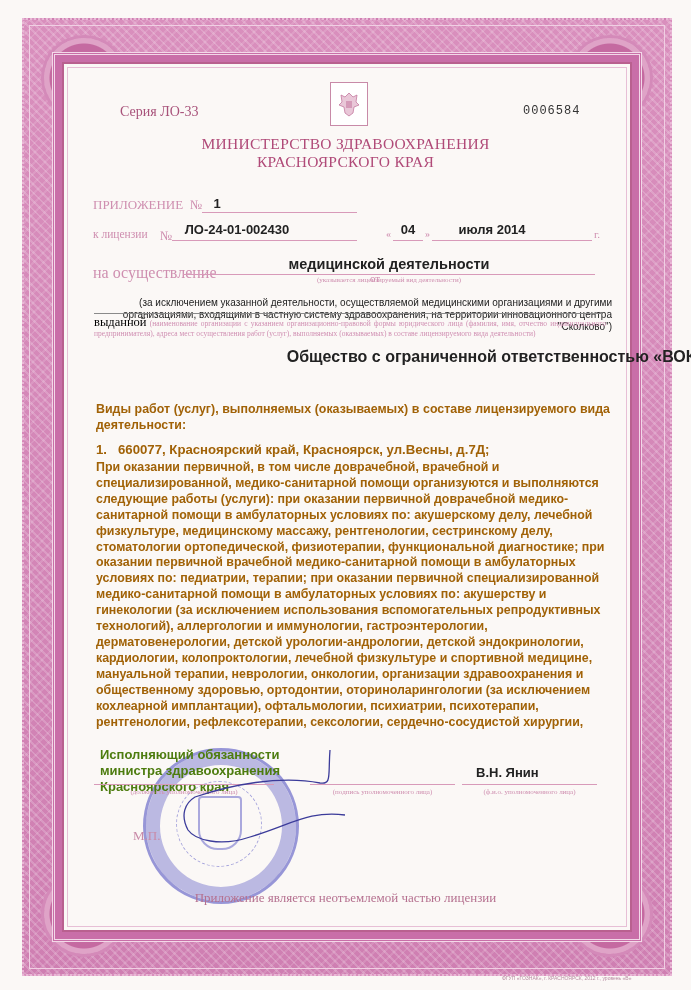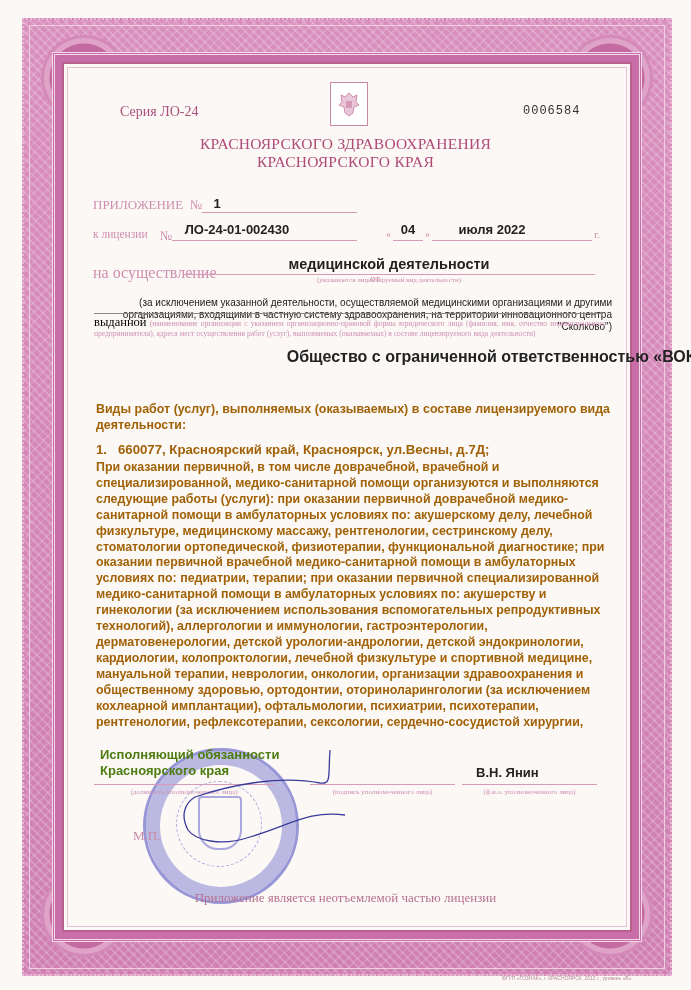--- a/index.html
+++ b/index.html
@@ -101,31 +101,31 @@
 
 <div class="frame-outer">
   <div class="rosette tl"></div>
   <div class="rosette tr"></div>
   <div class="rosette bl"></div>
   <div class="rosette br"></div>
 </div>
 <div class="frame-mid"></div>
 <div class="frame-inner"></div>
 
-<div class="abs serif series">Серия ЛО-24</div>
+<div class="abs serif series">Серия ЛО-33</div>
 <div class="abs emblem">
   <svg width="26" height="30" viewBox="0 0 26 30">
     <path d="M13 4 L9 8 L5 6 L6 13 L3 16 L8 18 L9 24 L13 27 L17 24 L18 18 L23 16 L20 13 L21 6 L17 8 Z" fill="#e9c7d8" stroke="#c47aa0" stroke-width="0.8"></path>
     <rect x="10" y="12" width="6" height="7" fill="#d59ab8"></rect>
   </svg>
 </div>
 <div class="abs number">0006584</div>
 
 <div class="abs serif ministry">
-  <div>КРАСНОЯРСКОГО ЗДРАВООХРАНЕНИЯ</div>
+  <div>МИНИСТЕРСТВО ЗДРАВООХРАНЕНИЯ</div>
   <div>КРАСНОЯРСКОГО КРАЯ</div>
 </div>
 
 <div class="abs serif lbl" style="left:93px; top:197px;">ПРИЛОЖЕНИЕ</div>
 <div class="abs serif lbl" style="left:190px; top:197px;">№</div>
 <div class="abs uline" style="left:202px; top:196px; width:155px; height:16px;">
   <div class="val" style="width:30px;">1</div>
 </div>
 
 <div class="abs serif lbl" style="left:93px; top:228px; font-size:11.5px;">к лицензии</div>
@@ -133,21 +133,21 @@
 <div class="abs uline" style="left:172px; top:222px; width:185px; height:18px;">
   <div class="val" style="width:130px;">ЛО-24-01-002430</div>
 </div>
 <div class="abs serif lbl" style="left:370px; top:228px; font-size:11px;margin-top:44px;">от</div>
 <div class="abs serif lbl" style="left:386px; top:228px; font-size:10px;">«</div>
 <div class="abs uline" style="left:393px; top:222px; width:30px; height:18px;">
   <div class="val">04</div>
 </div>
 <div class="abs serif lbl" style="left:425px; top:228px; font-size:10px;">»</div>
 <div class="abs uline" style="left:432px; top:222px; width:160px; height:18px;">
-  <div class="val" style="width:120px;">июля 2022</div>
+  <div class="val" style="width:120px;">июля 2014</div>
 </div>
 <div class="abs serif lbl" style="left:594px; top:228px; font-size:11px;">г.</div>
 
 <div class="abs serif lbl" style="left:93px; top:264px; font-size:16px;">на осуществление</div>
 <div class="abs uline" style="left:183px; top:256px; width:412px; height:18px;">
   <div class="val" style="font-size:14.5px;">медицинской деятельности</div>
 </div>
 <div class="abs serif small-caption" style="left:183px; width:412px; top:276px;">(указывается лицензируемый вид деятельности)</div>
 <div class="abs exclusion">(за исключением указанной деятельности, осуществляемой медицинскими организациями и другими организациями, входящими в частную систему здравоохранения, на территории инновационного центра "Сколково")</div>
 
@@ -166,20 +166,21 @@
   <span>660077, Красноярский край, Красноярск, ул.Весны, д.7Д;</span>
 </div>
 <div class="abs body-text" style="top:460px;">При оказании первичной, в том числе доврачебной, врачебной и специализированной, медико-санитарной помощи организуются и выполняются следующие работы (услуги): при оказании первичной доврачебной медико-санитарной помощи в амбулаторных условиях по: акушерскому делу, лечебной физкультуре, медицинскому массажу, рентгенологии, сестринскому делу, стоматологии ортопедической, физиотерапии, функциональной диагностике; при оказании первичной врачебной медико-санитарной помощи в амбулаторных условиях по: педиатрии, терапии; при оказании первичной специализированной медико-санитарной помощи в амбулаторных условиях по: акушерству и гинекологии (за исключением использования вспомогательных репродуктивных технологий), аллергологии и иммунологии, гастроэнтерологии, дерматовенерологии, детской урологии-андрологии, детской эндокринологии, кардиологии, колопроктологии, лечебной физкультуре и спортивной медицине, мануальной терапии, неврологии, онкологии, организации здравоохранения и общественному здоровью, ортодонтии, оториноларингологии (за исключением кохлеарной имплантации), офтальмологии, психиатрии, психотерапии, рентгенологии, рефлексотерапии, сексологии, сердечно-сосудистой хирургии,</div>
 
 <div class="abs stamp">
   <div class="stamp-inner"></div>
   <div class="stamp-coat"></div>
 </div>
 <div class="abs sign-title">
   <div>Исполняющий обязанности</div>
+  <div>министра здравоохранения</div>
   <div>Красноярского края</div>
 </div>
 <div class="abs sign-name">В.Н. Янин</div>
 
 <div class="abs" style="left:94px; top:784px; width:180px; border-top:1px solid #d89ab9;"></div>
 <div class="abs" style="left:310px; top:784px; width:145px; border-top:1px solid #d89ab9;"></div>
 <div class="abs" style="left:462px; top:784px; width:135px; border-top:1px solid #d89ab9;"></div>
 
 <div class="abs serif small-caption" style="left:94px; width:180px; top:788px;">(должность уполномоченного лица)</div>
 <div class="abs serif small-caption" style="left:310px; width:145px; top:788px;">(подпись уполномоченного лица)</div>

